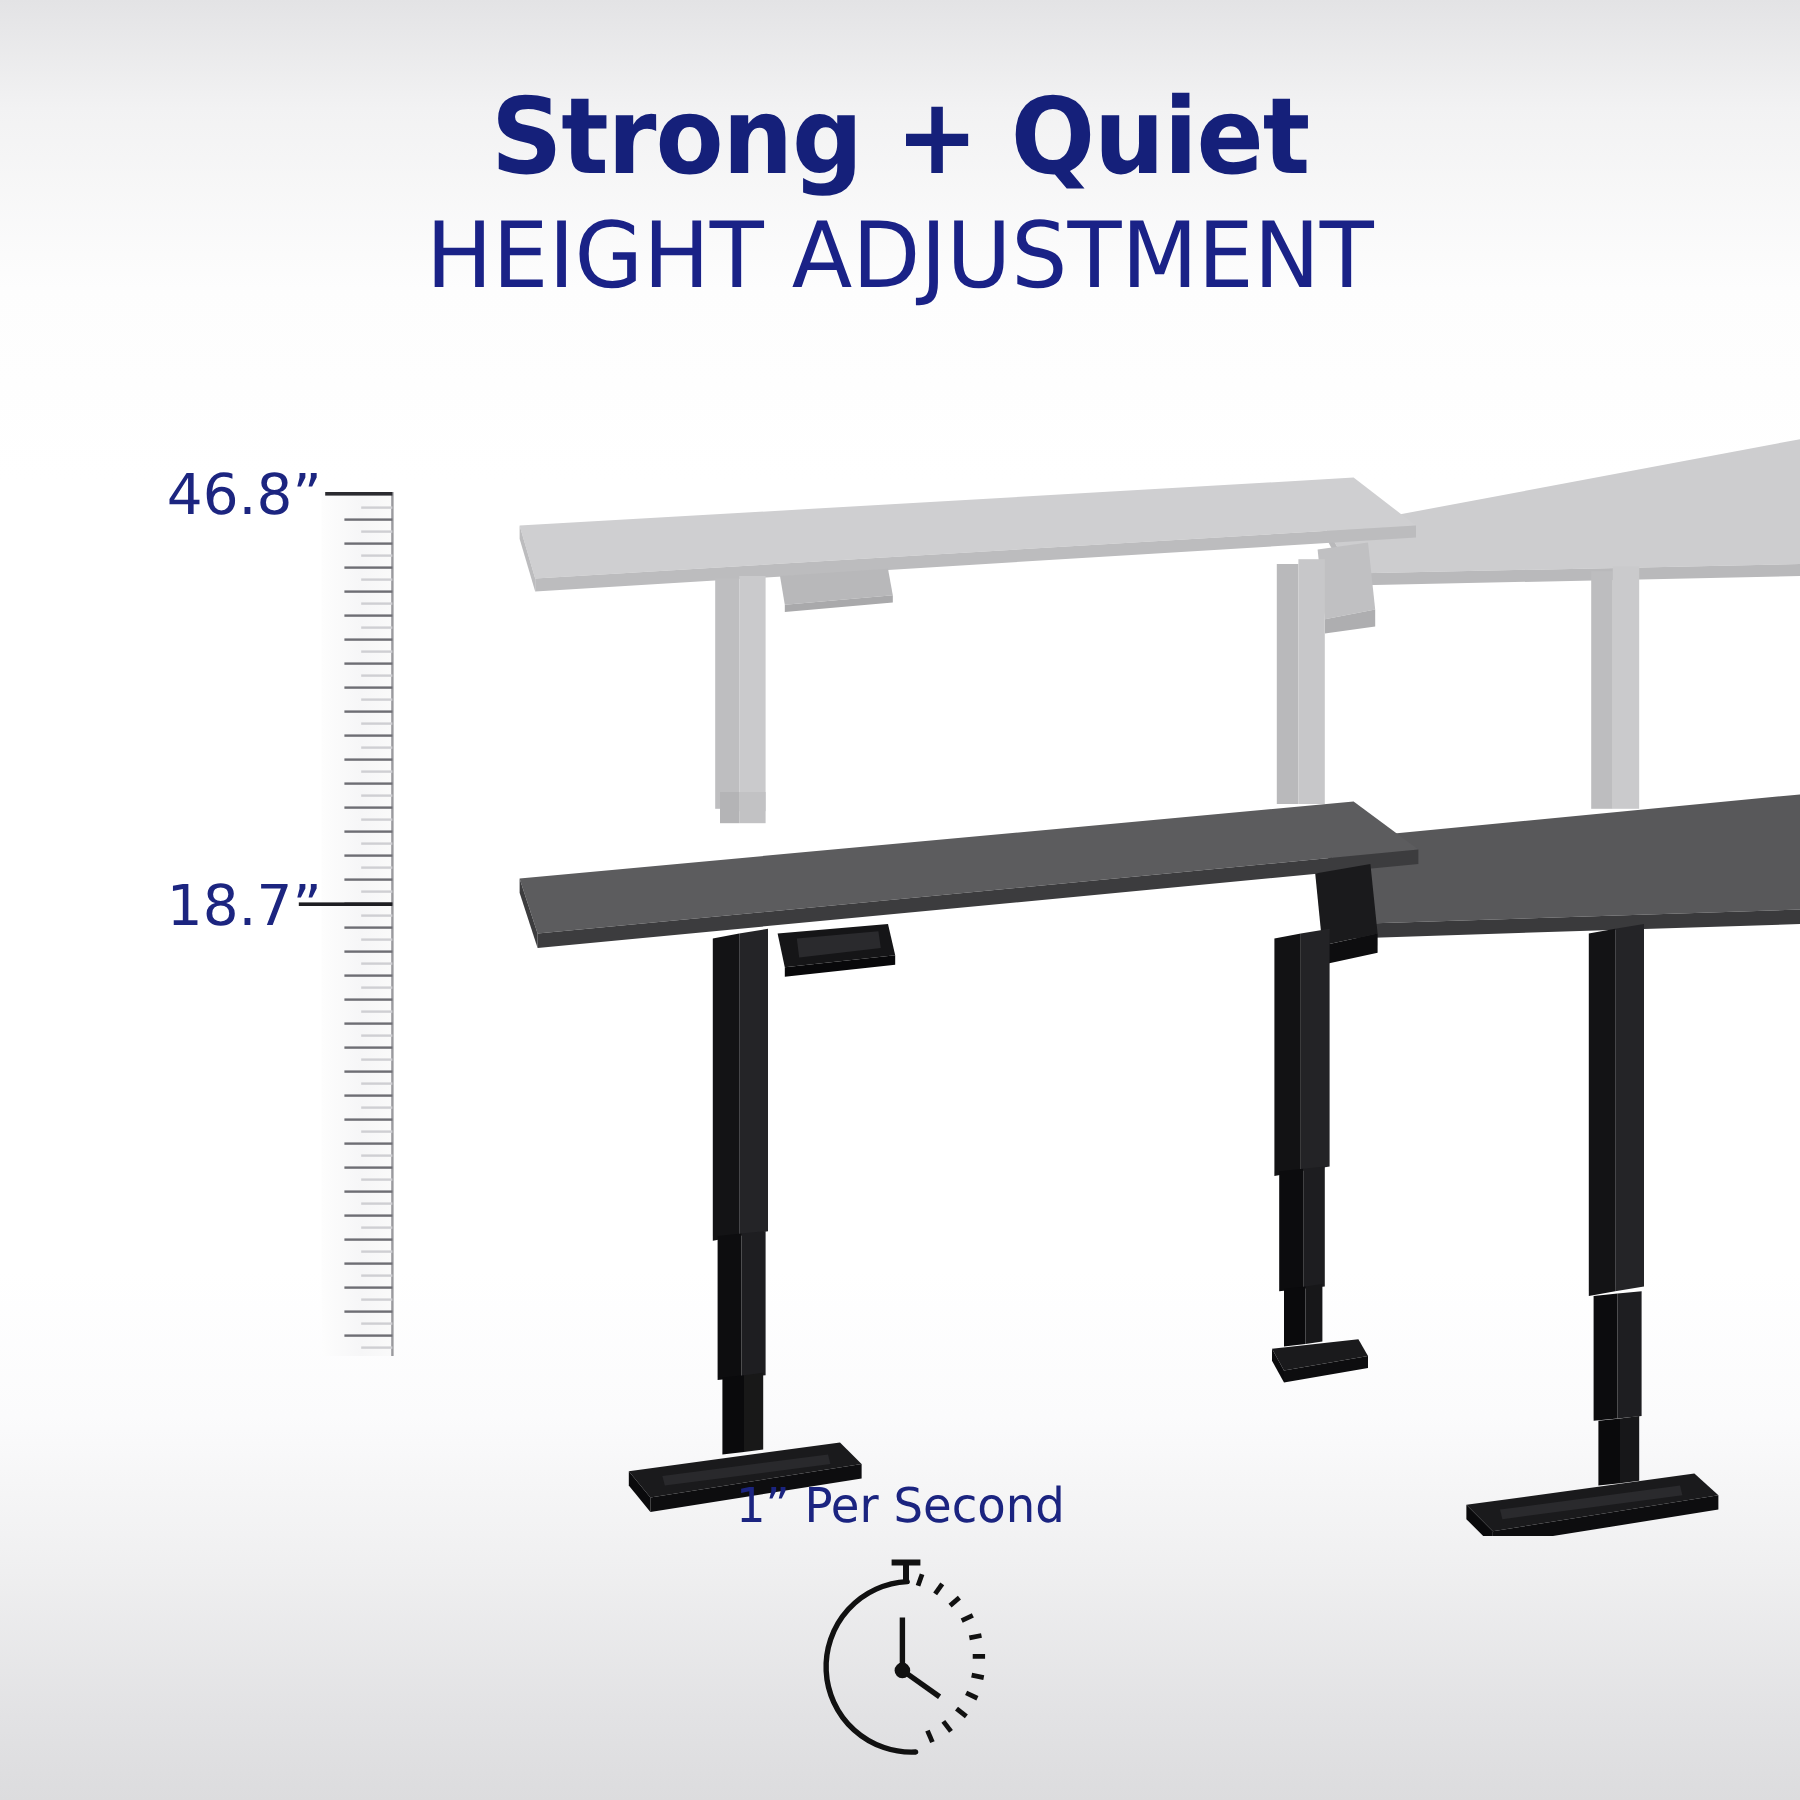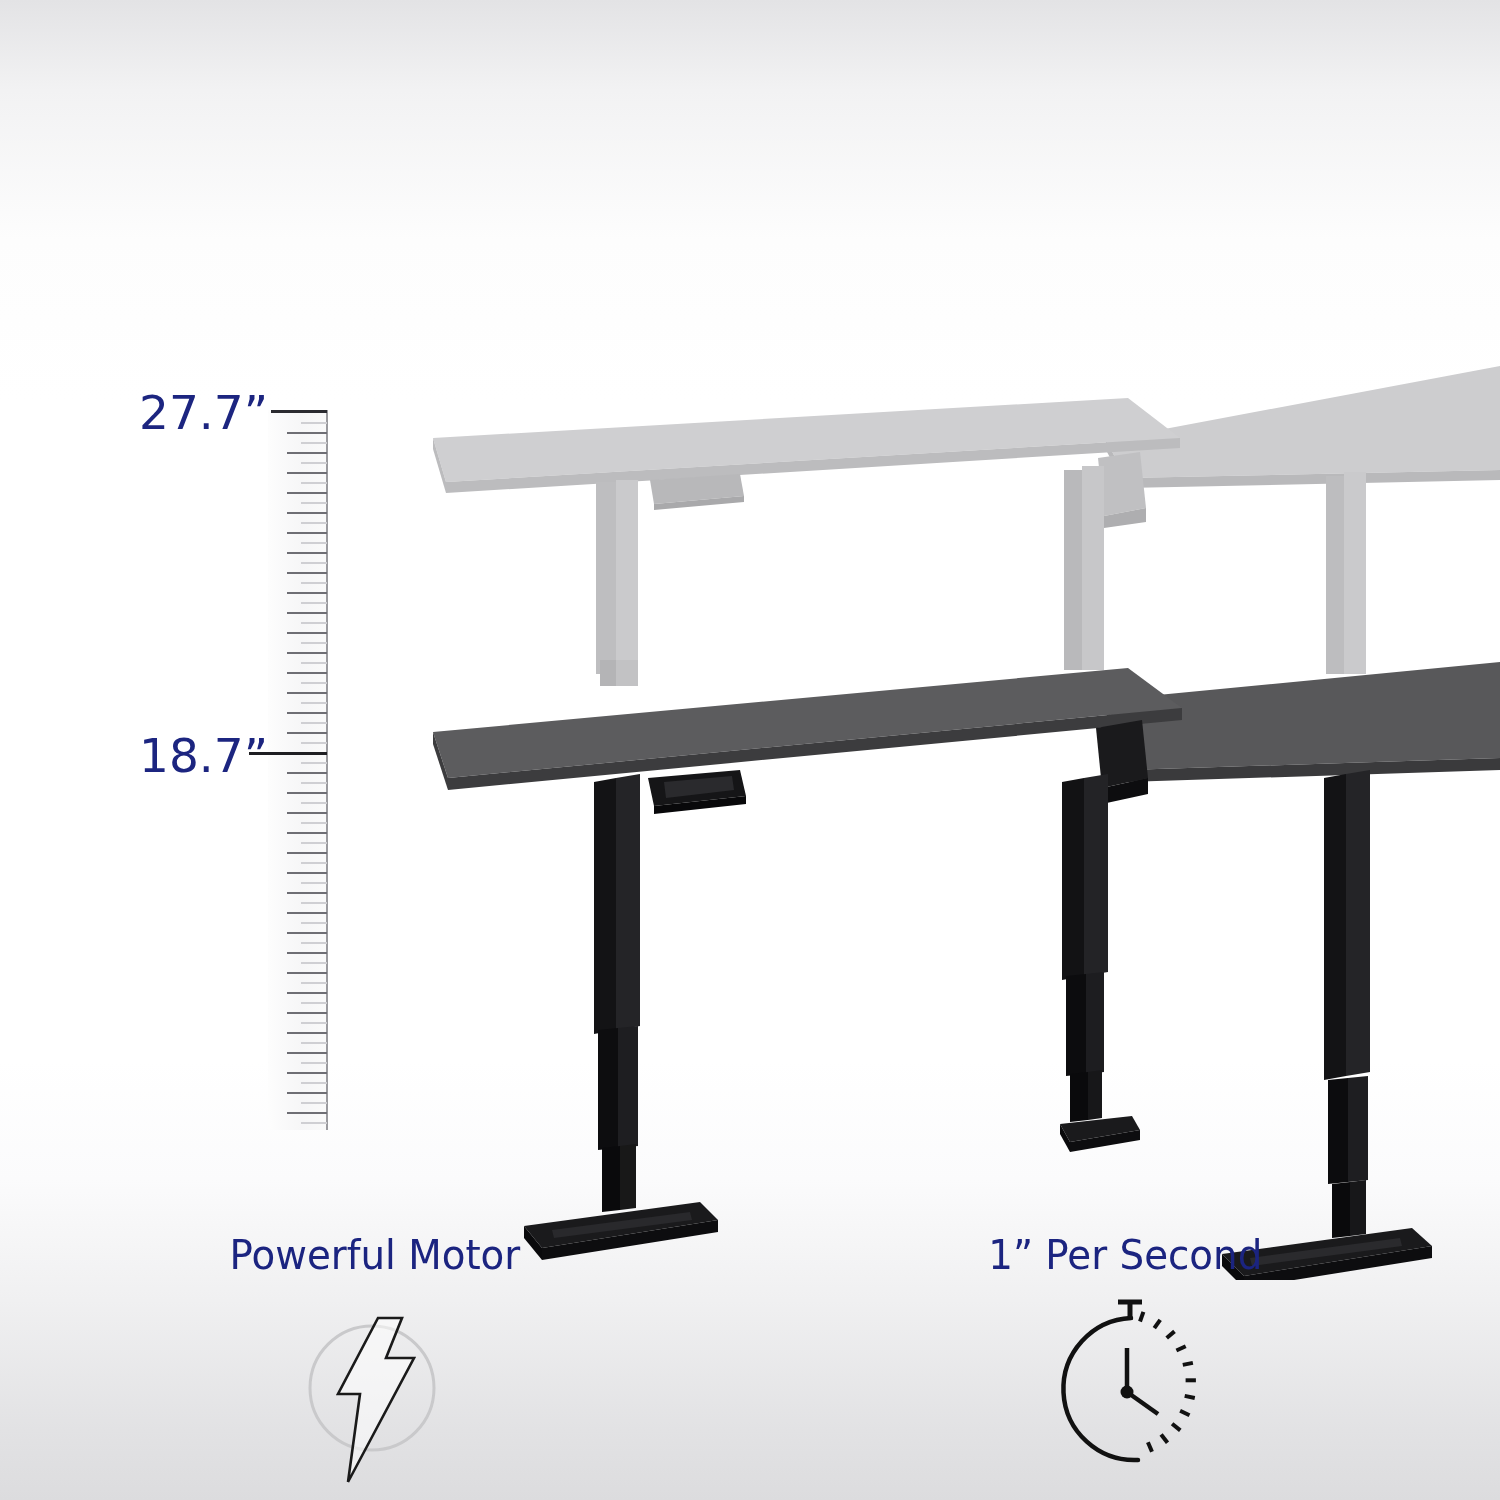--- a/index.html
+++ b/index.html
@@ -91,20 +91,24 @@
     white-space:nowrap;
     transform:scaleX(0.97);
   }
   .feature-icon { margin-top:18px; }
 </style>
 </head>
 <body>
 
 <div class="stage">
 
+  <div id="title-block">
+    <div id="headline">Strong + Quiet</div>
+    <div id="subhead">HEIGHT ADJUSTMENT</div>
+  </div>
 
   <div id="ruler-wrap">
     <div id="ruler-bg"></div>
     <div id="ruler-spine"></div>
     <div id="ruler-ticks">
         <div class="tick minor" style="top: 12px;"></div>
         <div class="tick major" style="top: 22px;"></div>
         <div class="tick minor" style="top: 32px;"></div>
         <div class="tick major" style="top: 42px;"></div>
         <div class="tick minor" style="top: 52px;"></div>
@@ -170,21 +174,21 @@
         <div class="tick minor" style="top: 652px;"></div>
         <div class="tick major" style="top: 662px;"></div>
         <div class="tick minor" style="top: 672px;"></div>
         <div class="tick major" style="top: 682px;"></div>
         <div class="tick minor" style="top: 692px;"></div>
         <div class="tick major" style="top: 702px;"></div>
         <div class="tick minor" style="top: 712px;"></div>
       </div>
     <div id="tick-top"></div>
     <div id="tick-low"></div>
-    <div class="ruler-label" id="label-high">27.7”</div>
+    <div class="ruler-label" id="label-high">46.8”</div>
     <div class="ruler-label" id="label-low">18.7”</div>
   </div>
 
   <svg id="desk-svg" viewBox="0 0 1500 950" preserveAspectRatio="none">
 
     <g>
 
       <g>
         <polygon points="1106,110 1500,36 1500,140 1126,148" fill="#cdcdcf"></polygon>
         <polygon points="1106,110 1126,148 1126,158 1106,120" fill="#b9b9bb"></polygon>
@@ -289,27 +293,20 @@
       <g>
         <polygon points="648,448 740,440 746,466 654,476" fill="#151517"></polygon>
         <polygon points="654,476 746,466 746,474 654,484" fill="#08080a"></polygon>
         <polygon points="664,452 732,446 734,460 666,468" fill="#2a2a2d"></polygon>
       </g>
     </g>
   </svg>
 
   <div id="features">
 
-    <div class="feature">
-      <div class="feature-label">Powerful Motor</div>
-      <svg class="feature-icon" width="170" height="190" viewBox="0 0 170 190">
-        <circle cx="82" cy="92" r="62" fill="none" stroke="#c9c9cb" stroke-width="3"></circle>
-        <path d="M88 22 L112 22 L96 62 L124 62 L58 186 L70 98 L48 98 Z" fill="#ffffff" fill-opacity="0.55" stroke="#1a1a1a" stroke-width="2.6" stroke-linejoin="miter"></path>
-      </svg>
-    </div>
 
 
     <div class="feature">
       <div class="feature-label">1” Per Second</div>
       <svg class="feature-icon" width="190" height="190" viewBox="0 0 190 190">
 
         <path d="M101 22 A70 70 0 1 0 108 164" fill="none" stroke="#111111" stroke-width="4.5" stroke-linecap="round"></path>
 
         <g stroke="#111111" stroke-width="4" stroke-linecap="butt">
           <line x1="110.0" y1="25.5" x2="113.4" y2="15.9"></line>

